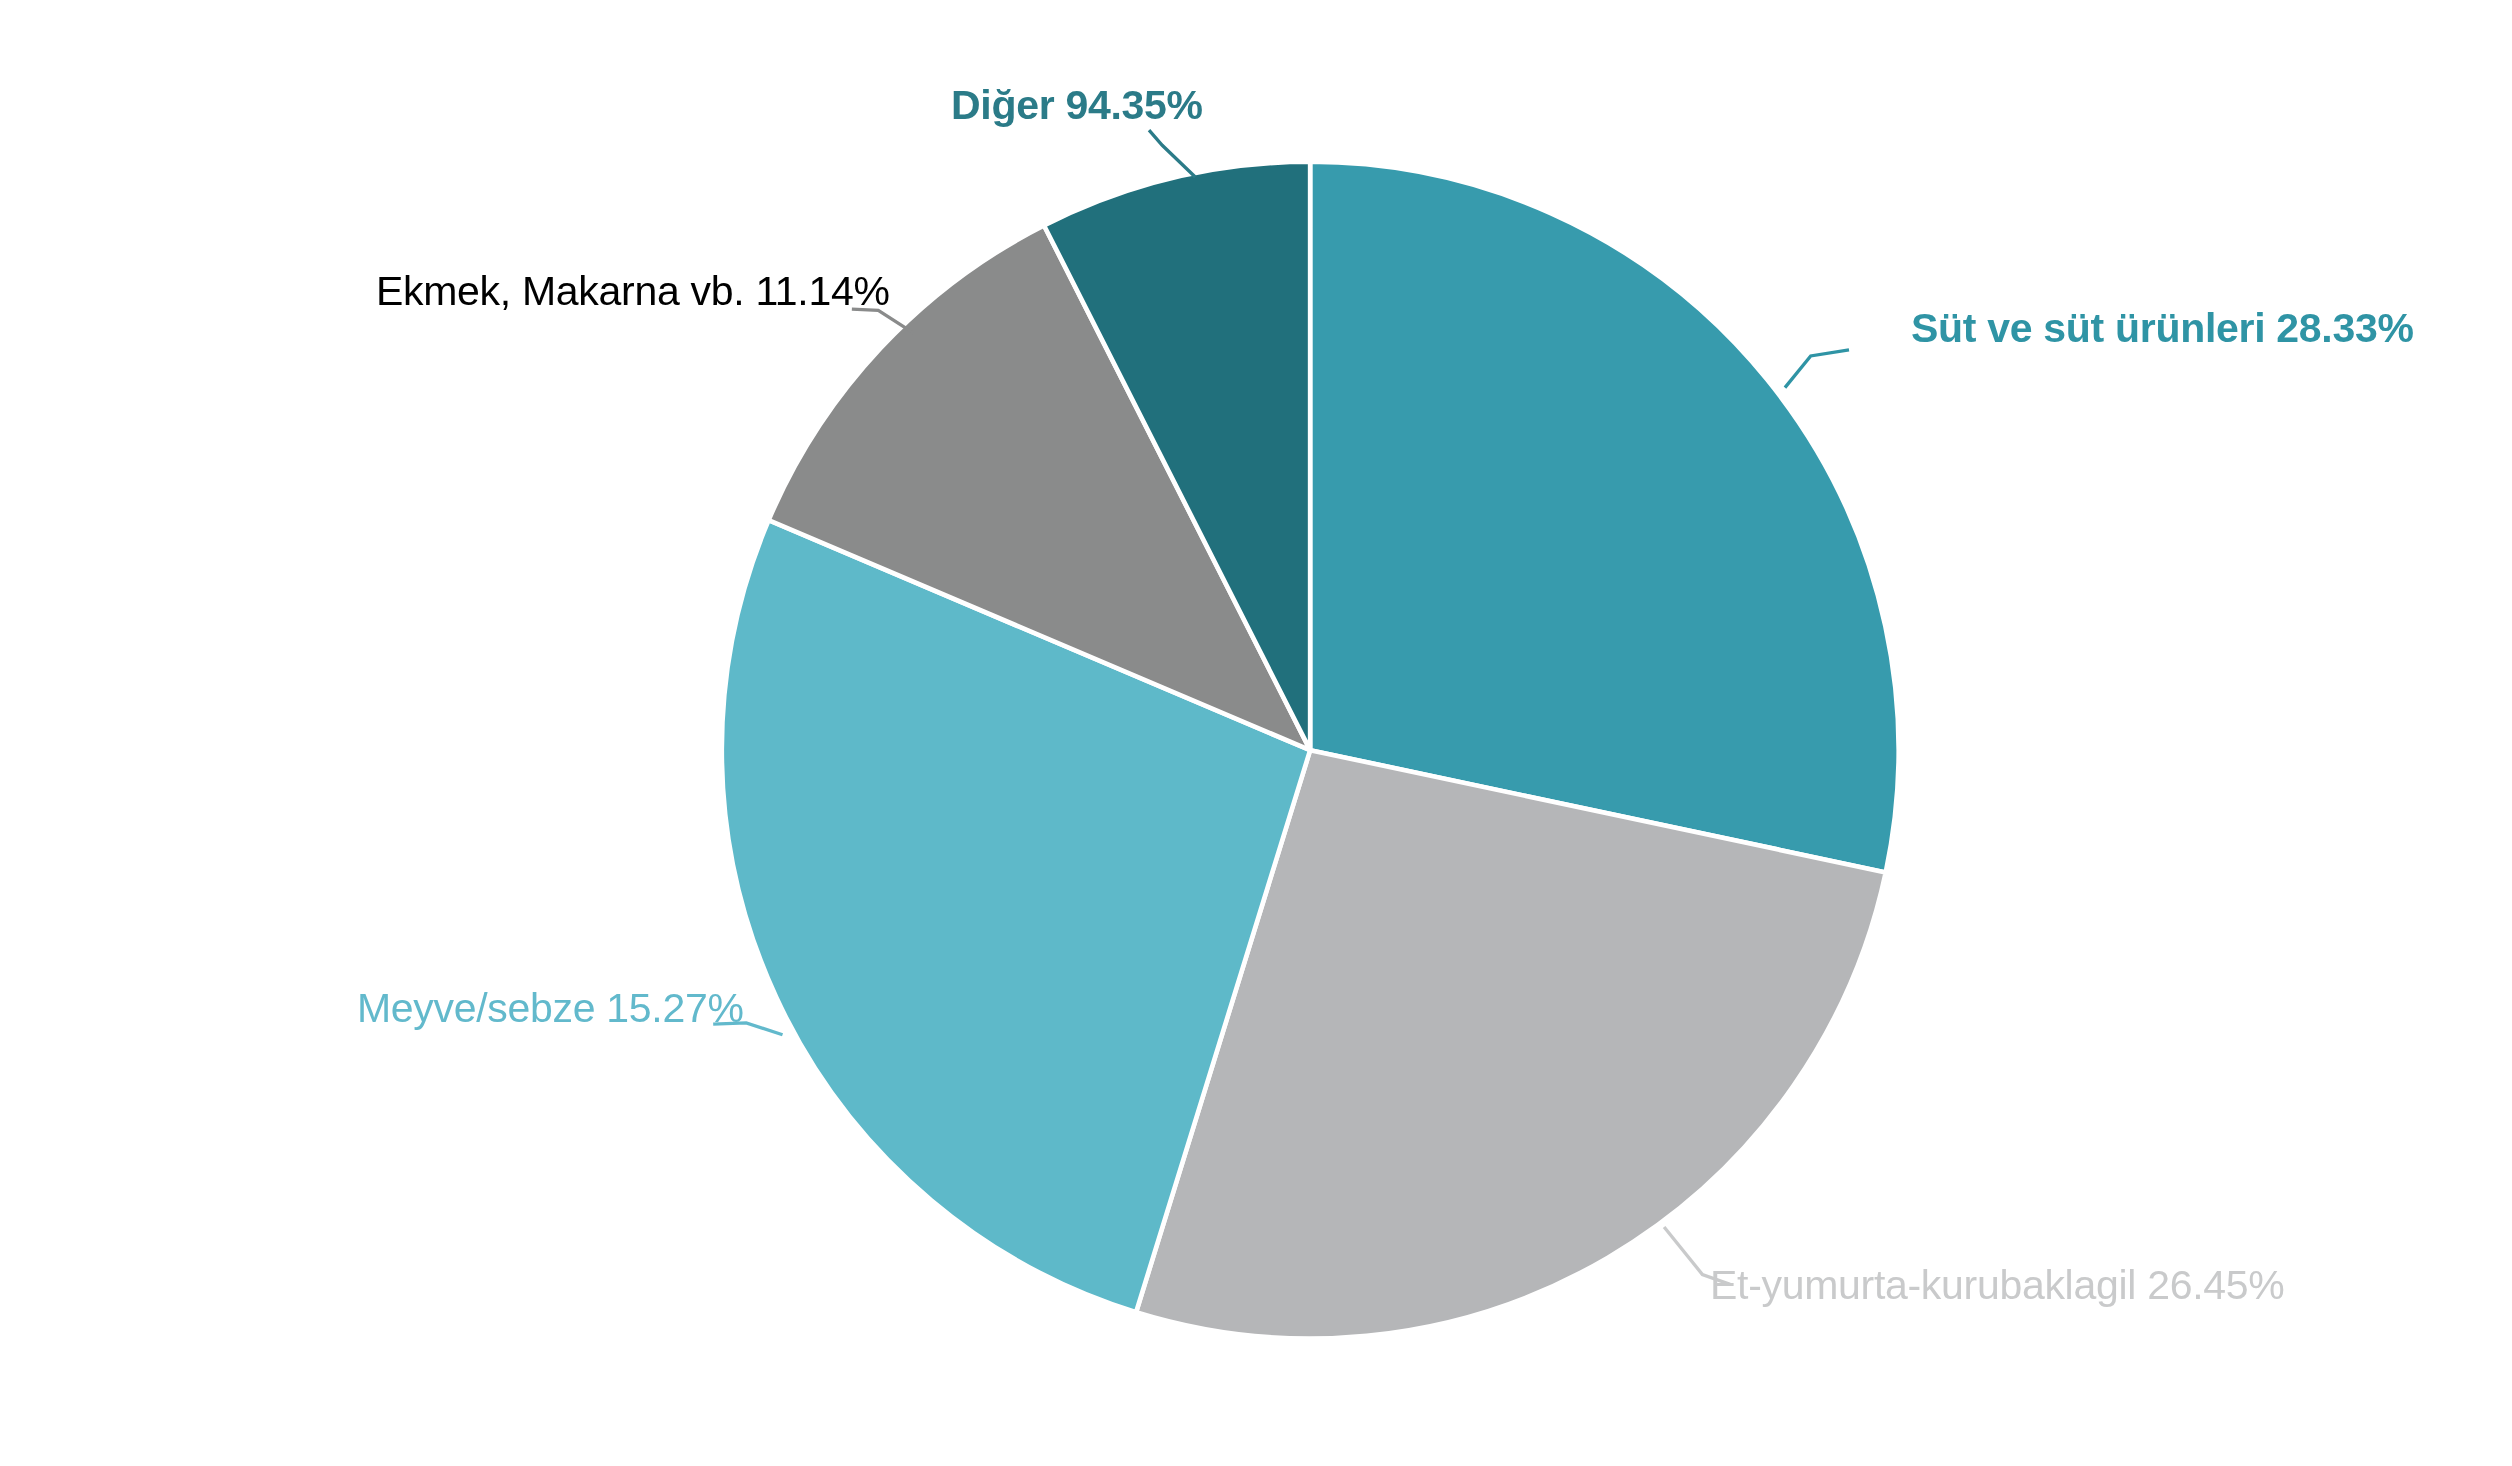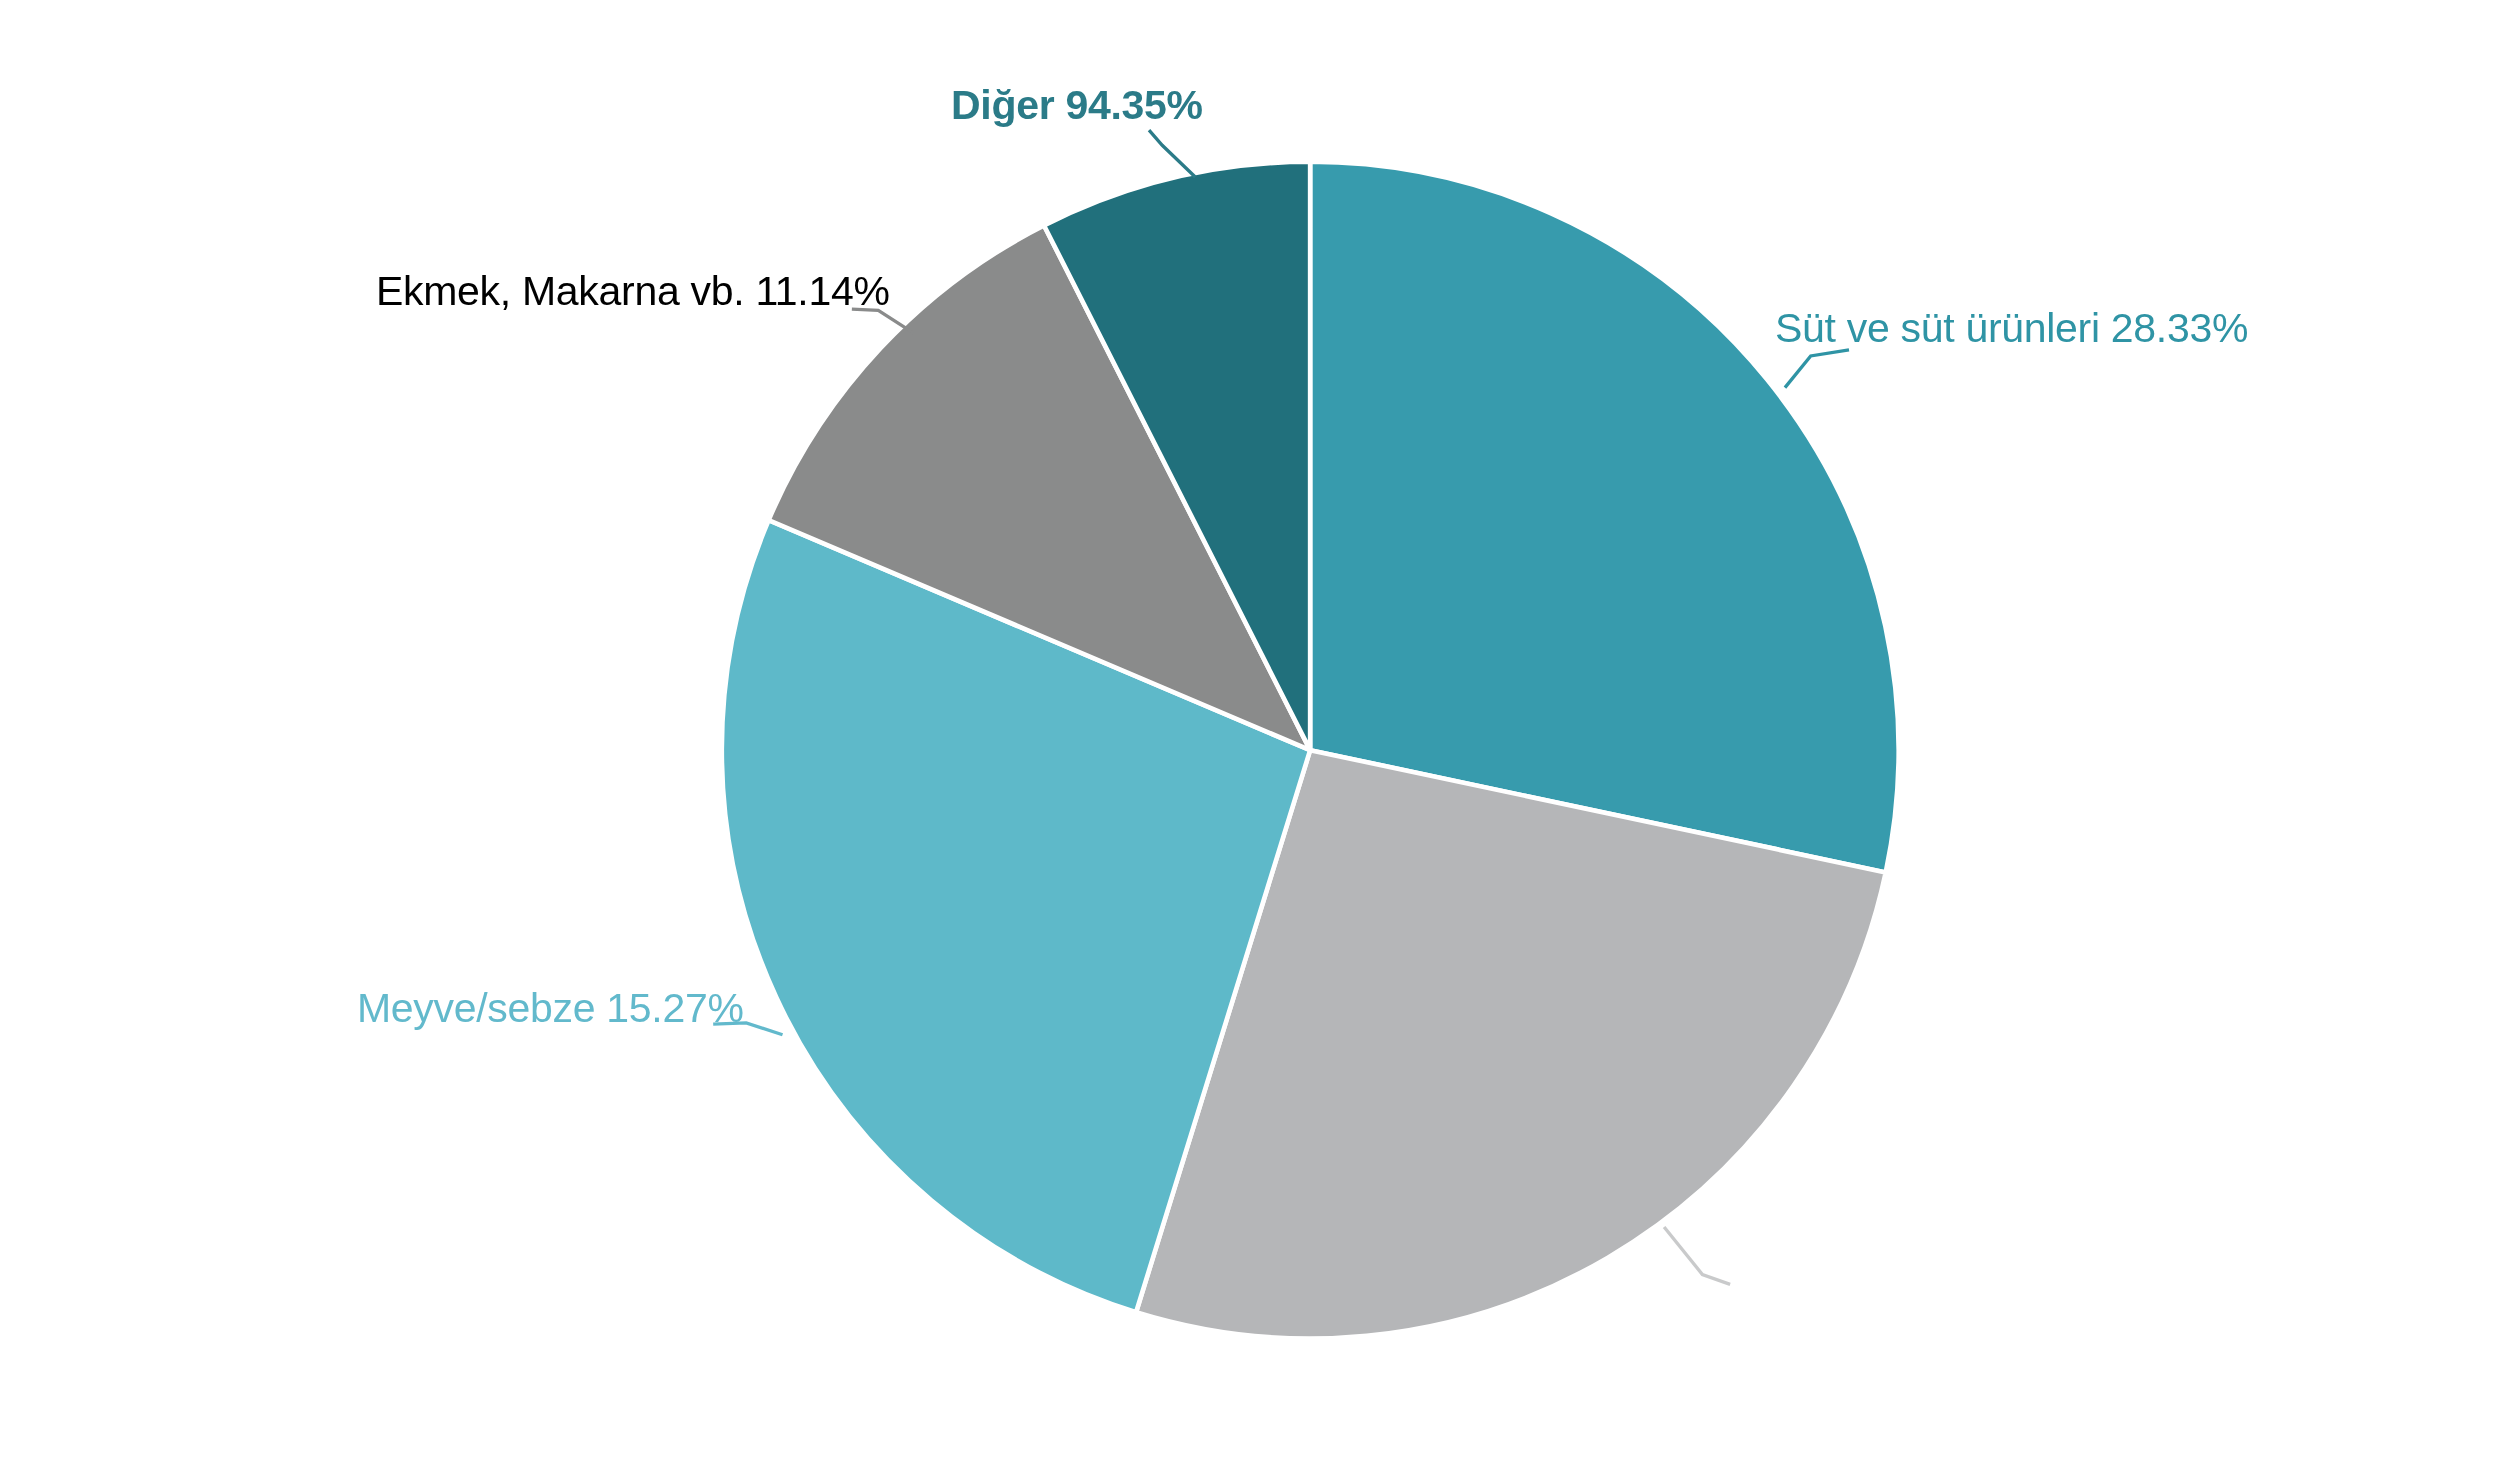--- a/index.html
+++ b/index.html
@@ -39,23 +39,24 @@
   .pie-label {
     position: absolute;
     white-space: nowrap;
     font-family: "Liberation Sans", sans-serif;
     font-size: 41px;
     font-weight: 400;
     letter-spacing: -0.3px;
     line-height: 1;
   }
   #label-sut {
-    left: 1775px;
+    left: 1911px;
     top: 308px;
     color: #2f94a5;
+    font-weight: bold;
   }
   #label-et {
     left: 1710px;
     top: 1265px;
     color: #c9cacb;
   }
   #label-meyve {
     left: 357px;
     top: 988px;
     color: #62b9cc;
@@ -98,20 +99,21 @@
       <path class="leader-line" stroke="#2F94A5" d="M 2703 587 L 2742 539 L 2800 530"></path>
       <path class="leader-line" stroke="#C9CACB" d="M 2520 1858 L 2578 1930 L 2620 1945"></path>
       <path class="leader-line" stroke="#62B9CC" d="M 1185 1567 L 1130 1549 L 1080 1551"></path>
       <path class="leader-line" stroke="#8A8B8B" d="M 1383 504 L 1330 470 L 1290 468"></path>
       <path class="leader-line" stroke="#2B7B88" d="M 1810 268 L 1760 220 L 1740 197"></path>
     </g>
   </svg>
 
   <div class="pie-label" id="label-sut">Süt ve süt ürünleri 28.33%</div>
 
+  <div class="pie-label" id="label-et">Et-yumurta-kurubaklagil 26.45%</div>
 
   <div class="pie-label" id="label-meyve">Meyve/sebze 15.27%</div>
 
   <div class="pie-label" id="label-ekmek">Ekmek, Makarna vb. 11.14%</div>
 
   <div class="pie-label" id="label-diger">Diğer 94.35%</div>
 
 </div>
 
 

